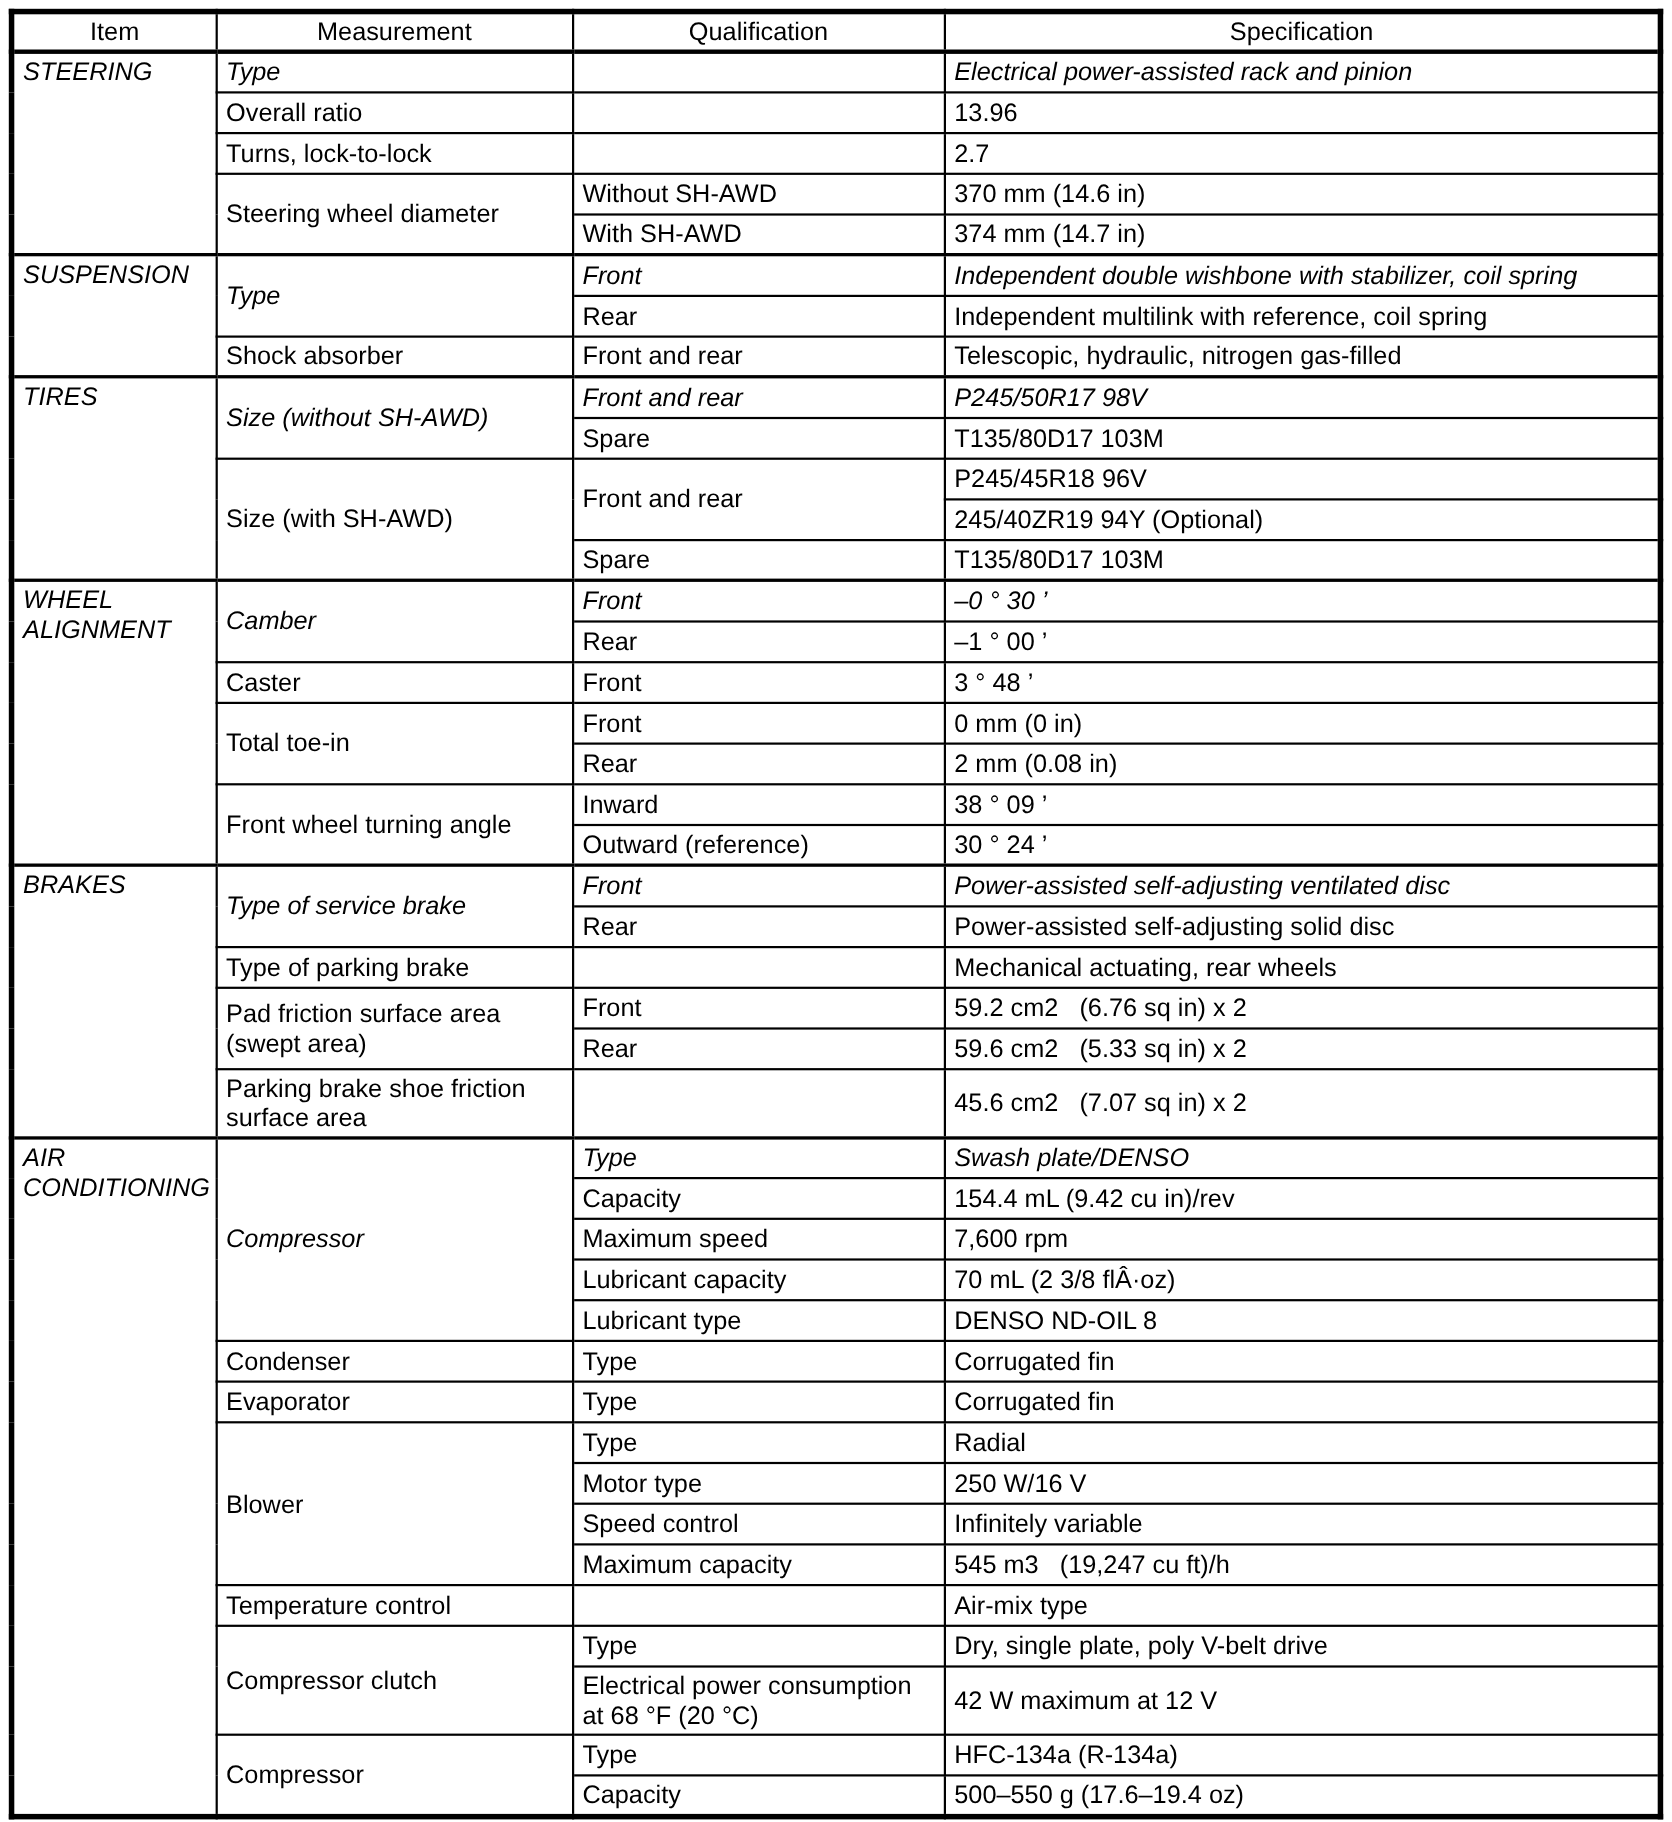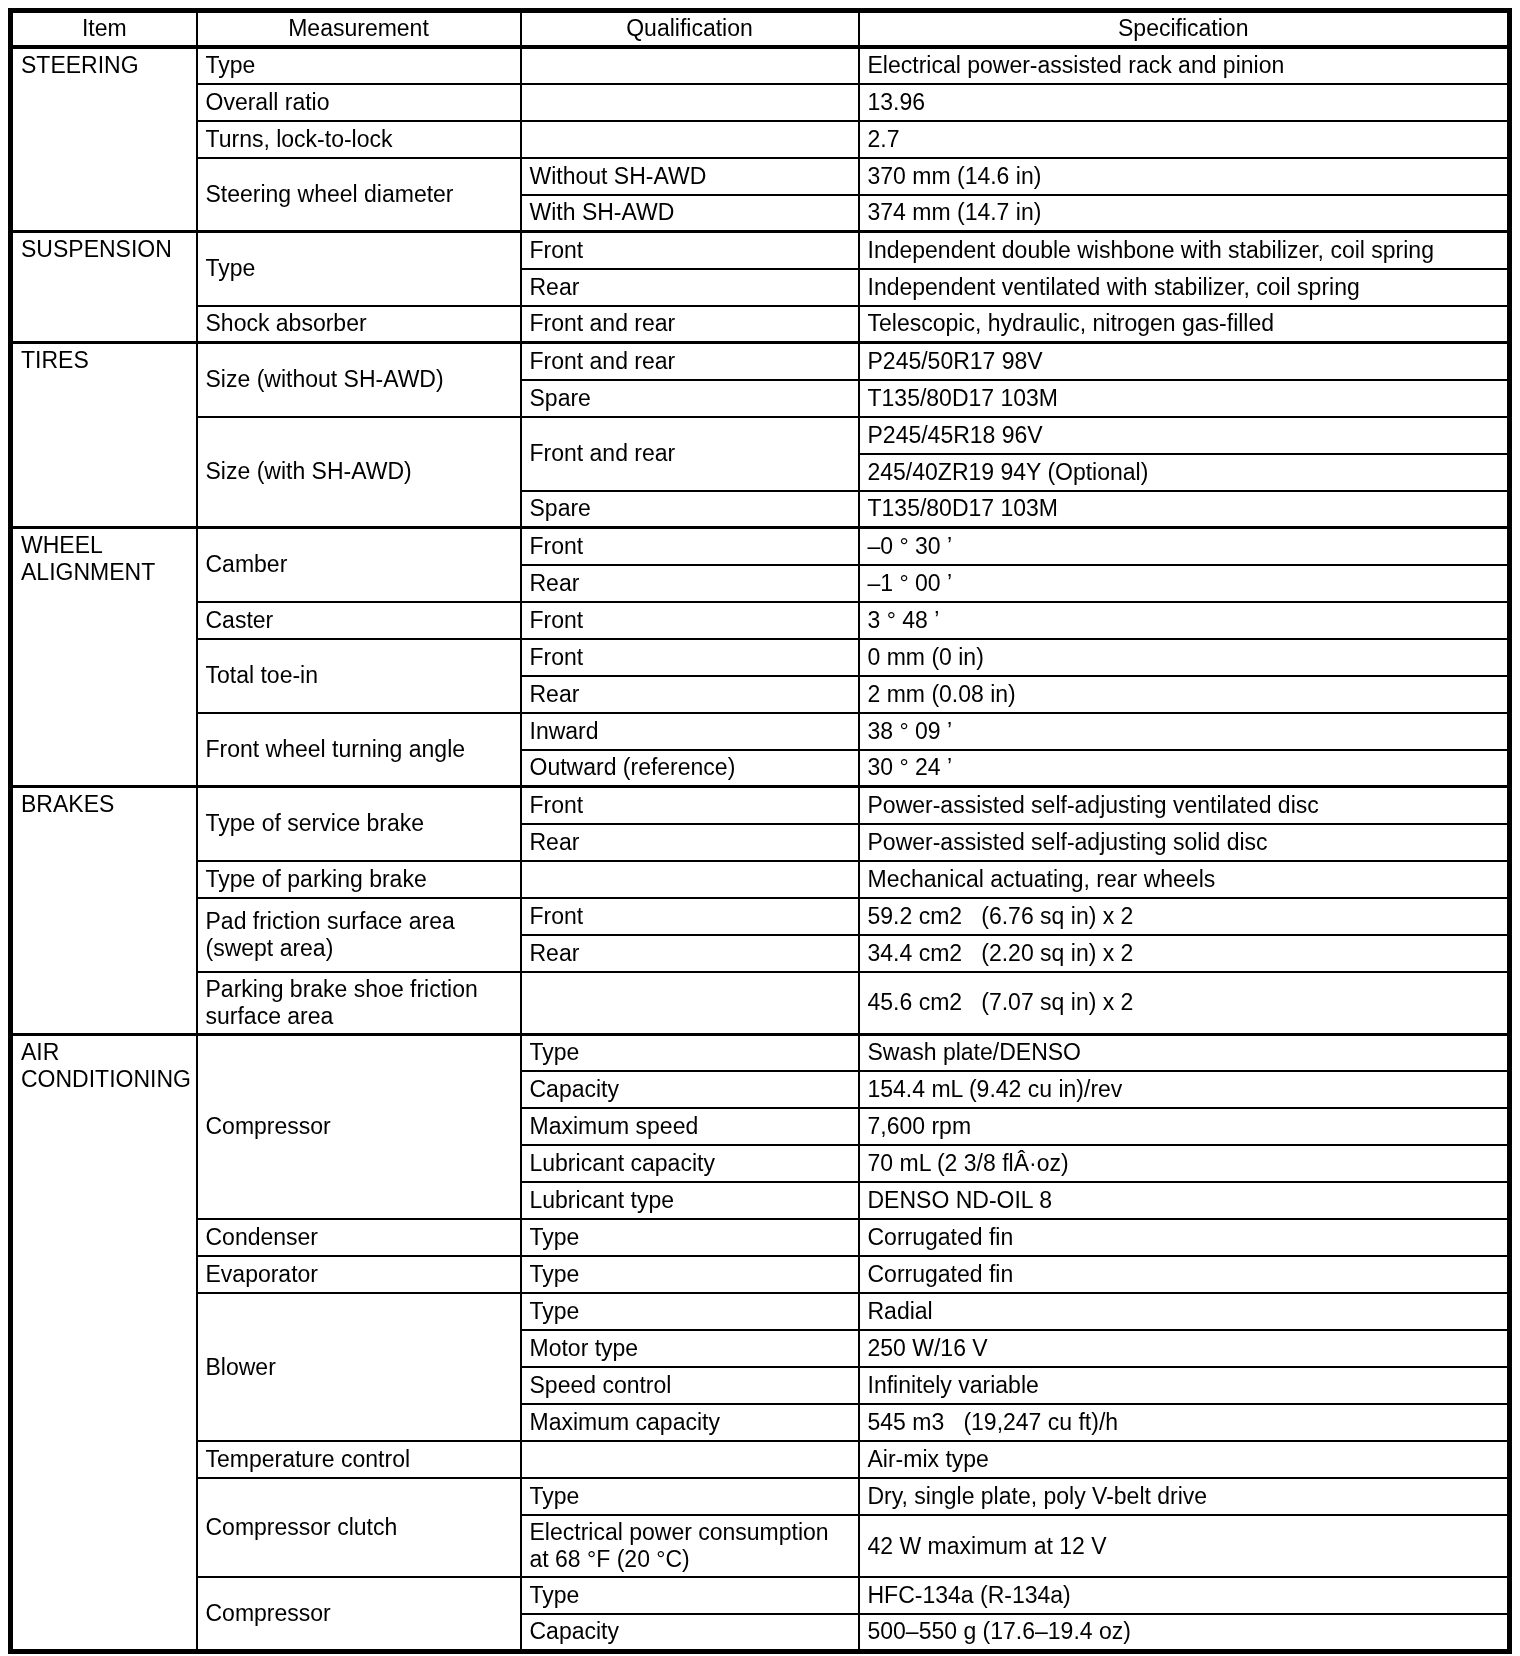--- a/index.html
+++ b/index.html
@@ -28,21 +28,21 @@
   }
   thead tr { height: 36px; }
   thead th {
     text-align: center;
     border-bottom: 4px solid #000000;
     padding: 2px 8px;
   }
   tbody tr { height: 37px; }
   tbody td { vertical-align: middle; }
   tbody td.col-item { vertical-align: top; }
-  tbody tr.section-start td { border-top: 3px solid #000000; }
+  tbody tr.section-start td { border-top: 3px solid #000000; font-style: italic; }
 </style>
 </head>
 <body>
 
 <div class="page">
   <table class="spec">
     <colgroup>
       <col style="width:186px">
       <col style="width:324px">
       <col style="width:338px">
@@ -83,21 +83,21 @@
           <td class="col-specification">374 mm (14.7 in)</td>
         </tr>
         <tr class="section-start">
           <td class="col-item" rowspan="3">SUSPENSION</td>
           <td class="col-measurement" rowspan="2">Type</td>
           <td class="col-qualification">Front</td>
           <td class="col-specification">Independent double wishbone with stabilizer, coil spring</td>
         </tr>
         <tr>
           <td class="col-qualification">Rear</td>
-          <td class="col-specification">Independent ventilated with stabilizer, coil spring</td>
+          <td class="col-specification">Independent multilink with reference, coil spring</td>
         </tr>
         <tr>
           <td class="col-measurement">Shock absorber</td>
           <td class="col-qualification">Front and rear</td>
           <td class="col-specification">Telescopic, hydraulic, nitrogen gas-filled</td>
         </tr>
         <tr class="section-start">
           <td class="col-item" rowspan="5">TIRES</td>
           <td class="col-measurement" rowspan="2">Size (without SH-AWD)</td>
           <td class="col-qualification">Front and rear</td>
@@ -167,21 +167,21 @@
           <td class="col-qualification"></td>
           <td class="col-specification">Mechanical actuating, rear wheels</td>
         </tr>
         <tr>
           <td class="col-measurement" rowspan="2">Pad friction surface area (swept area)</td>
           <td class="col-qualification">Front</td>
           <td class="col-specification">59.2 cm2   (6.76 sq in) x 2</td>
         </tr>
         <tr>
           <td class="col-qualification">Rear</td>
-          <td class="col-specification">34.4 cm2   (2.20 sq in) x 2</td>
+          <td class="col-specification">59.6 cm2   (5.33 sq in) x 2</td>
         </tr>
         <tr>
           <td class="col-measurement">Parking brake shoe friction surface area</td>
           <td class="col-qualification"></td>
           <td class="col-specification">45.6 cm2   (7.07 sq in) x 2</td>
         </tr>
         <tr class="section-start">
           <td class="col-item" rowspan="16">AIR CONDITIONING</td>
           <td class="col-measurement" rowspan="5">Compressor</td>
           <td class="col-qualification">Type</td>

